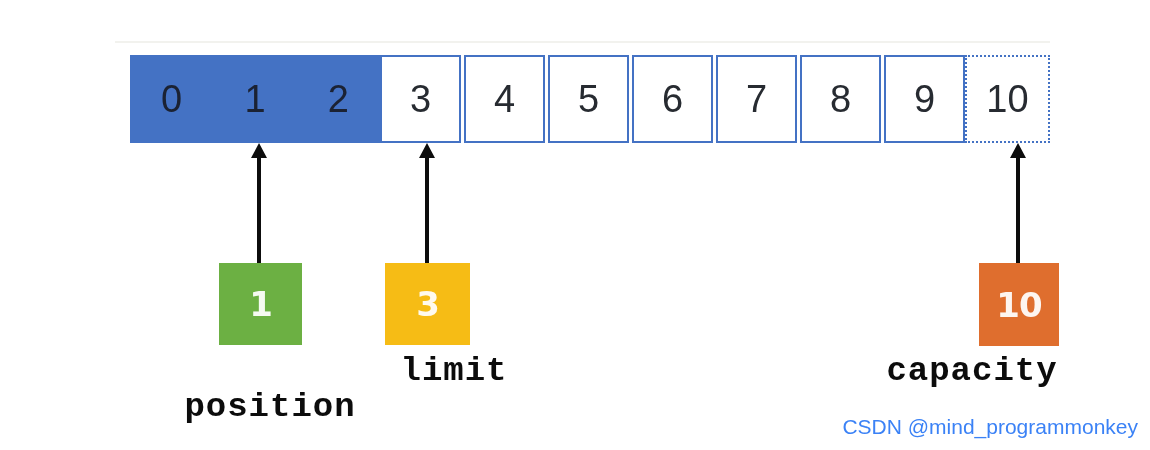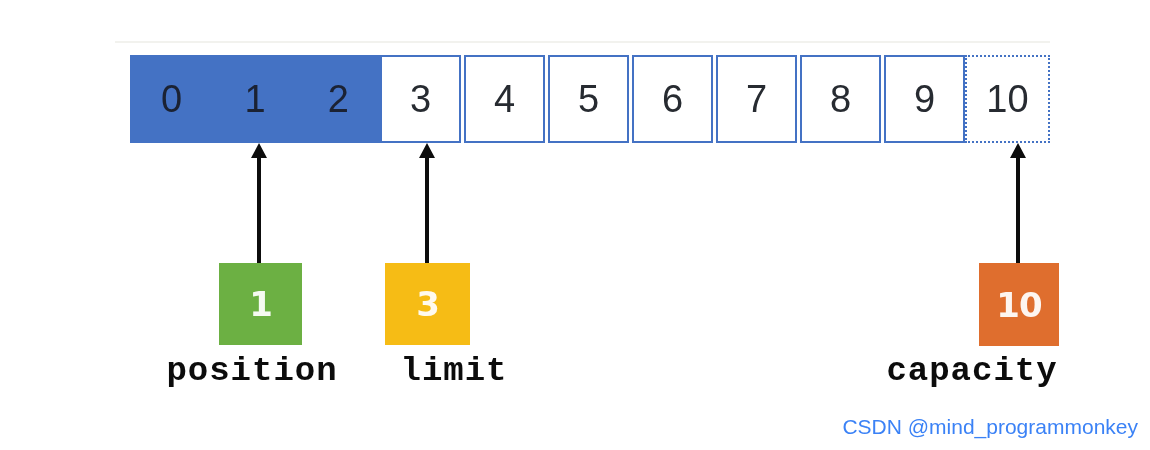--- a/index.html
+++ b/index.html
@@ -106,21 +106,21 @@
     position: absolute;
     top: 352px;
     transform: translateX(-50%);
     font-family: "Liberation Mono", monospace;
     font-weight: bold;
     font-size: 34px;
     letter-spacing: 1px;
     color: #0c0c0c;
     white-space: nowrap;
   }
-  .plabel-position { left: 252px; }
+  .plabel-position { left: 270px; margin-top: 36px; }
   .plabel-limit    { left: 454px; }
   .plabel-capacity { left: 972px; }
   
   .watermark {
     position: absolute;
     top: 415px;
     right: 12px;
     font-size: 21px;
     color: #3b82f6;
     font-family: "Liberation Sans", sans-serif;

